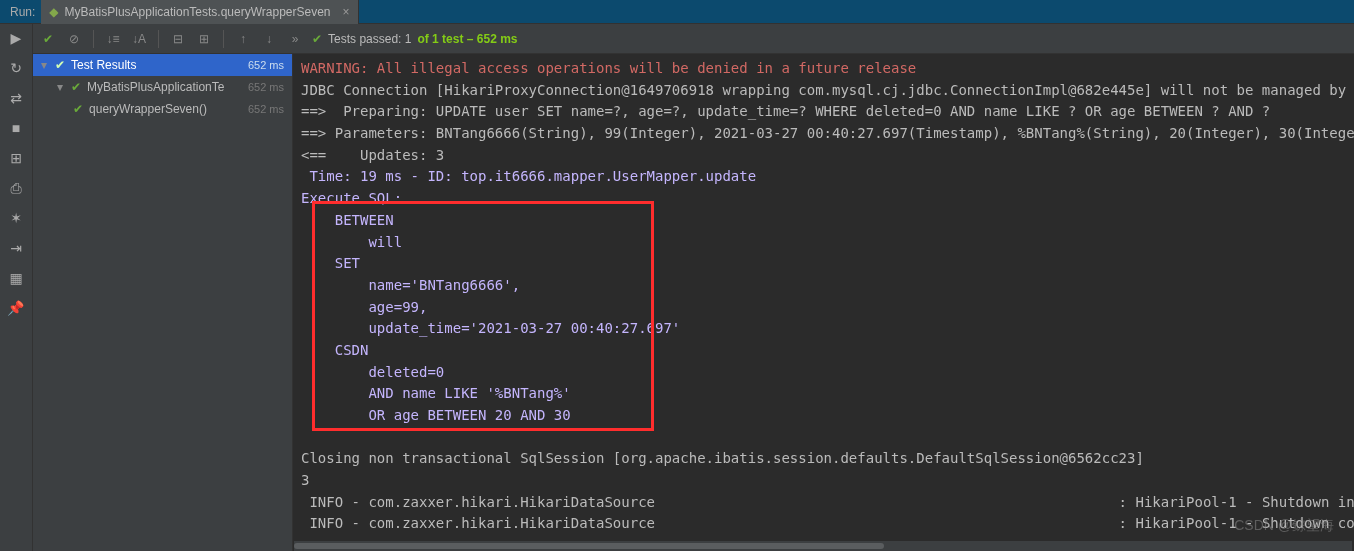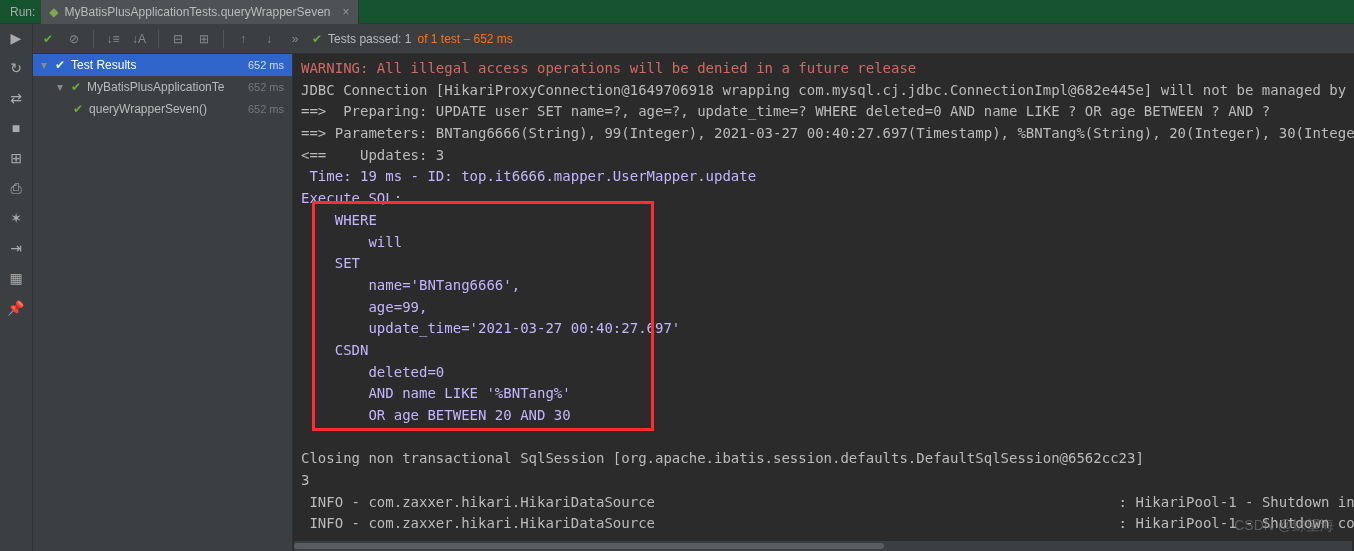--- a/index.html
+++ b/index.html
@@ -7,21 +7,21 @@
     width: 1354px; height: 551px;
     background: #3c3f41;
     font-family: "Segoe UI", Arial, sans-serif;
     font-size: 12px;
     color: #bbbbbb;
     overflow: hidden;
     position: relative;
   }
   .top-bar {
     display: flex; align-items: center;
-    height: 24px; background: #14532d;
+    height: 24px; background: #0c4a6e;
     border-bottom: 1px solid #323232;
     padding-left: 4px;
   }
   .top-label { color: #aaa; padding: 0 6px; }
   .tab {
     display: flex; align-items: center; height: 24px;
     background: #4e5254; padding: 0 8px; gap: 6px;
     border-right: 1px solid #323232;
   }
   .tab .dot { color: #83a84b; }
@@ -44,21 +44,21 @@
     height: 30px; background: #3c3f41;
     border-bottom: 1px solid #323232;
     display: flex; align-items: center; padding: 0 6px; gap: 8px;
   }
   .tb-icon { width:18px;height:18px;display:flex;align-items:center;justify-content:center;color:#888;}
   .tb-check { color:#6aaa3a;}
   .tb-stop { color:#888;}
   .tb-sep { width:1px;height:18px;background:#555;margin:0 2px;}
   .test-status { display:flex;align-items:center;gap:6px;}
   .test-status .pass-check { color:#6aaa3a;}
-  .test-status .grey { color:#f97316;}
+  .test-status .grey { color:#84cc16;font-weight:bold;}
 
   .body-row { flex:1; display:flex; min-height:0;}
   .tree {
     width: 260px;
     background: #3c3f41;
     border-right: 1px solid #323232;
     overflow: hidden;
     font-size:12px;
   }
   .tree-row {
@@ -173,21 +173,21 @@
       </div>
 
       <div class="console-wrap">
         <div class="console"><span class="c-warn">WARNING: All illegal access operations will be denied in a future release</span>
 <span class="c-plain">JDBC Connection [HikariProxyConnection@1649706918 wrapping com.mysql.cj.jdbc.ConnectionImpl@682e445e] will not be managed by Spring</span>
 <span class="c-plain">==&gt;  Preparing: UPDATE user SET name=?, age=?, update_time=? WHERE deleted=0 AND name LIKE ? OR age BETWEEN ? AND ?</span>
 <span class="c-plain">==&gt; Parameters: BNTang6666(String), 99(Integer), 2021-03-27 00:40:27.697(Timestamp), %BNTang%(String), 20(Integer), 30(Integer)</span>
 <span class="c-plain">&lt;==    Updates: 3</span>
 <span class="c-red"> Time: 19 ms - ID: top.it6666.mapper.UserMapper.update</span>
 <span class="c-red">Execute SQL:</span>
-<span class="c-red">    WHERE</span>
+<span class="c-red">    BETWEEN</span>
 <span class="c-red">        will </span>
 <span class="c-red">    SET</span>
 <span class="c-red">        name='BNTang6666',</span>
 <span class="c-red">        age=99,</span>
 <span class="c-red">        update_time='2021-03-27 00:40:27.697' </span>
 <span class="c-red">    CSDN</span>
 <span class="c-red">        deleted=0 </span>
 <span class="c-red">        AND name LIKE '%BNTang%' </span>
 <span class="c-red">        OR age BETWEEN 20 AND 30</span>
 <span></span>

